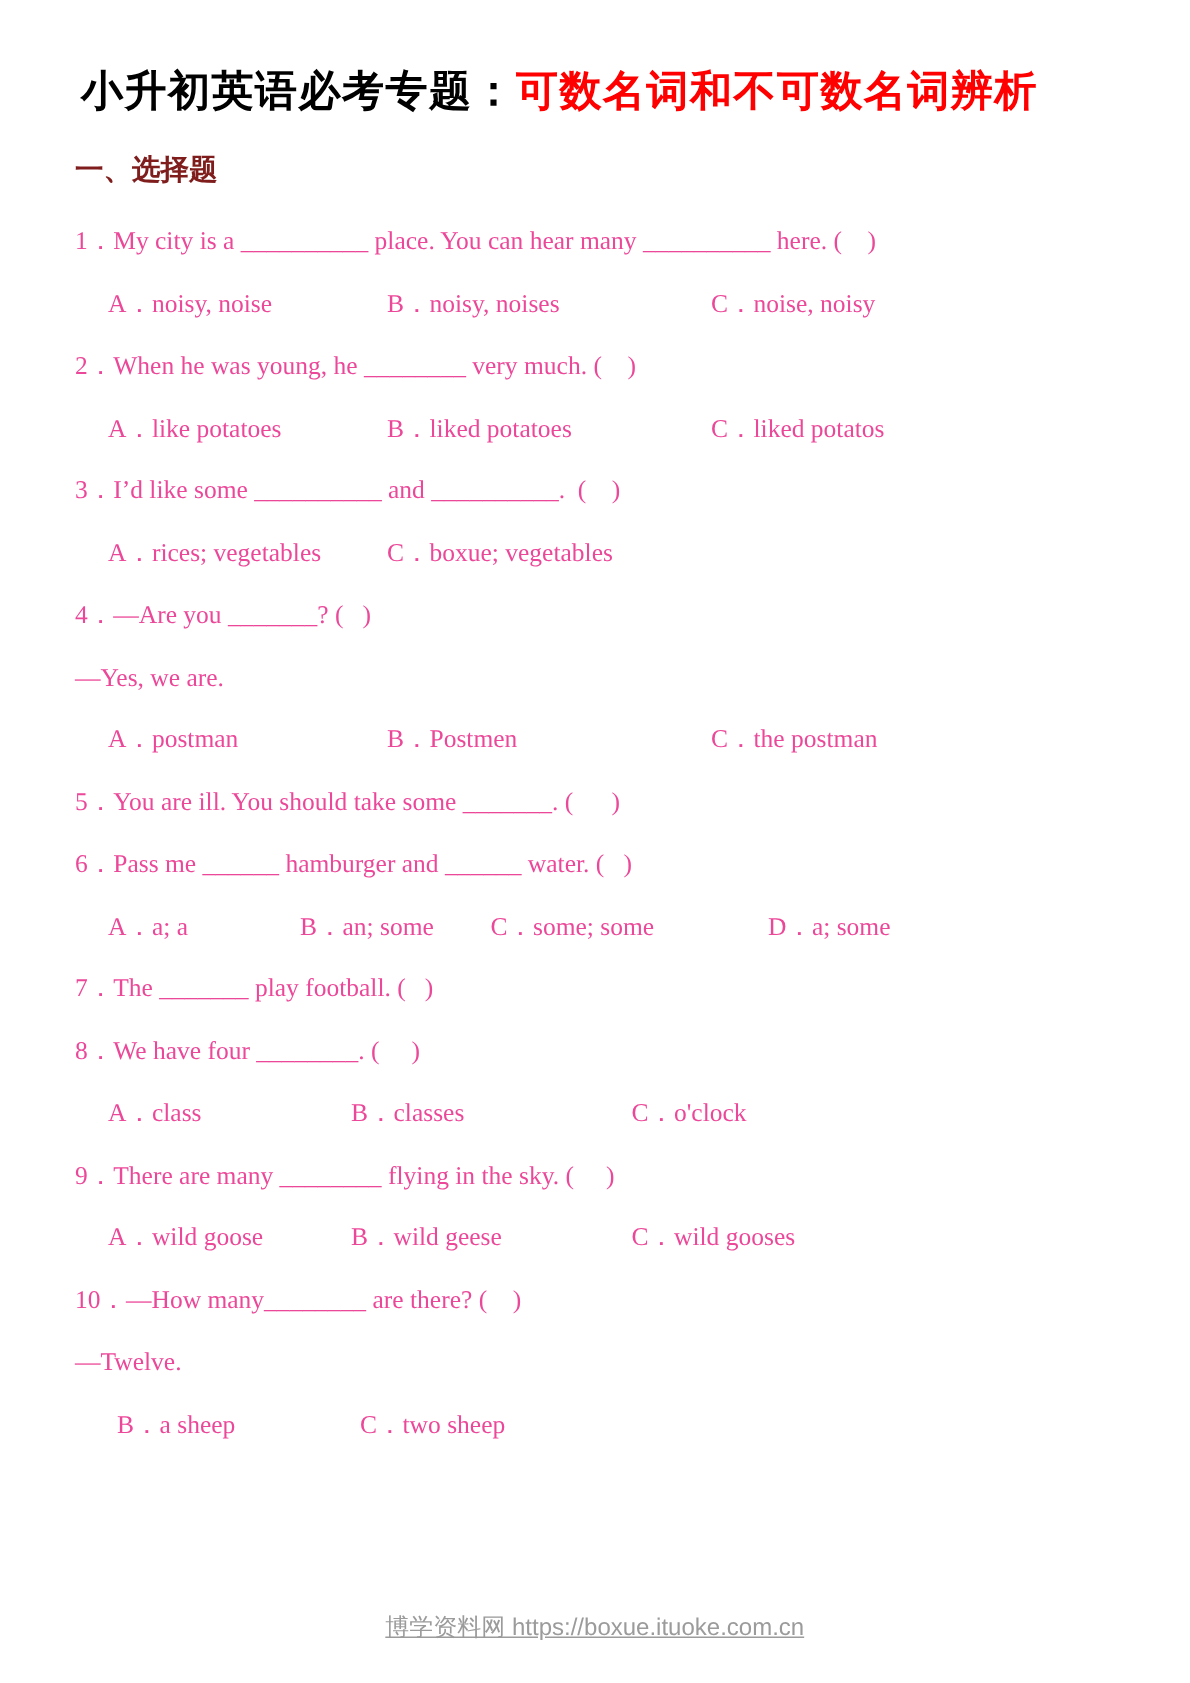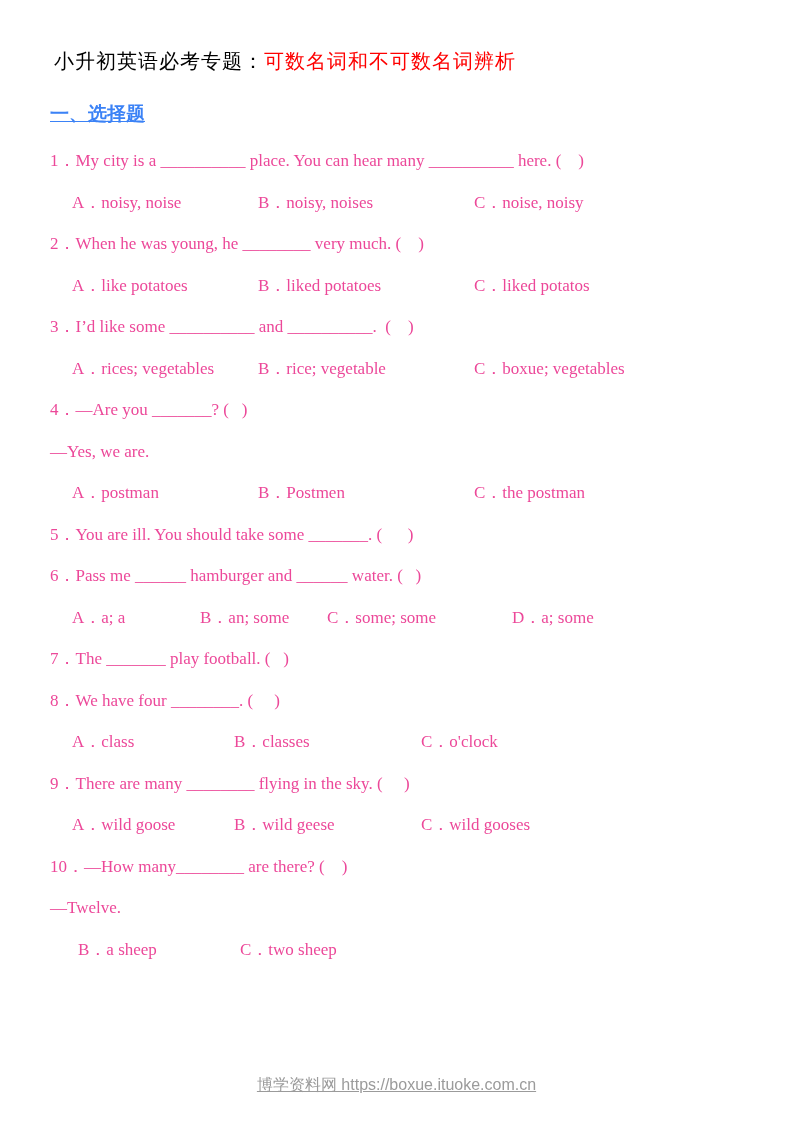--- a/index.html
+++ b/index.html
@@ -15,36 +15,35 @@
     width: 793px;
     height: 1122px;
     box-sizing: border-box;
     padding: 42px 48px 0 50px;
     font-family: "Liberation Serif", serif;
     color: #1c1c1c;
   }
   h1.doc-title {
     margin: 0 0 22px 4px;
     font-family: "Liberation Sans", sans-serif;
-    font-size: 20px;
-    font-weight: normal;
+    font-size: 28px;
+    font-weight: bold;
     line-height: 38px;
     color: #000000;
     white-space: nowrap;
     letter-spacing: 1px;
   }
   h1.doc-title .red { color: #fe0000; }
   h2.section {
     margin: 0 0 22px 0;
     font-size: 19px;
     font-weight: bold;
     line-height: 24px;
-    color: #3b82f6;
+    color: #7f1d1d;
     font-family: "Liberation Serif", serif;
-    text-decoration: underline;
   }
   p.line {
     margin: 0 0 15.5px 0;
     font-size: 17px;
     line-height: 26px;
     white-space: pre-wrap;
     color: #ec4899;
   }
   p.opts {
     display: flex;
@@ -91,21 +90,20 @@
   <p class="line">2．When he was young, he ________ very much. (    )</p>
   <p class="line opts cols-a">
     <span>A．like potatoes</span>
     <span>B．liked potatoes</span>
     <span>C．liked potatos</span>
   </p>
 
   <p class="line">3．I’d like some __________ and __________.  (    )</p>
   <p class="line opts cols-a">
     <span>A．rices; vegetables</span>
-    <span>B．rice; vegetable</span>
     <span>C．boxue; vegetables</span>
   </p>
 
   <p class="line">4．—Are you _______? (   )</p>
   <p class="line">—Yes, we are.</p>
   <p class="line opts cols-a">
     <span>A．postman</span>
     <span>B．Postmen</span>
     <span>C．the postman</span>
   </p>

